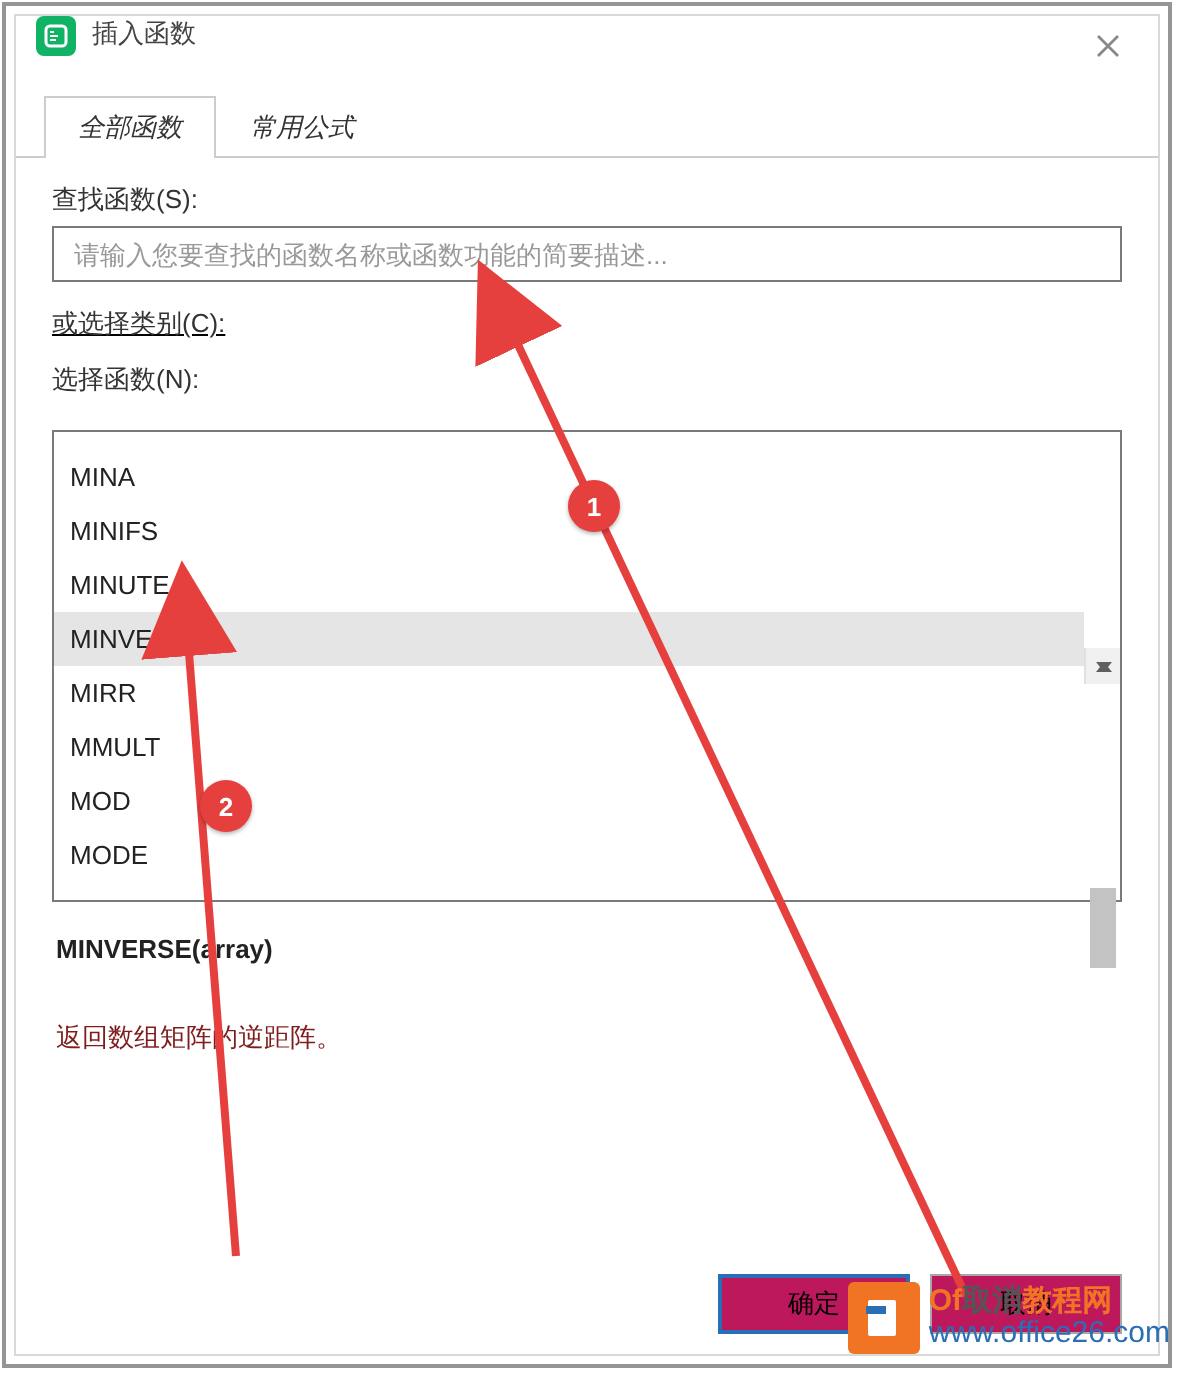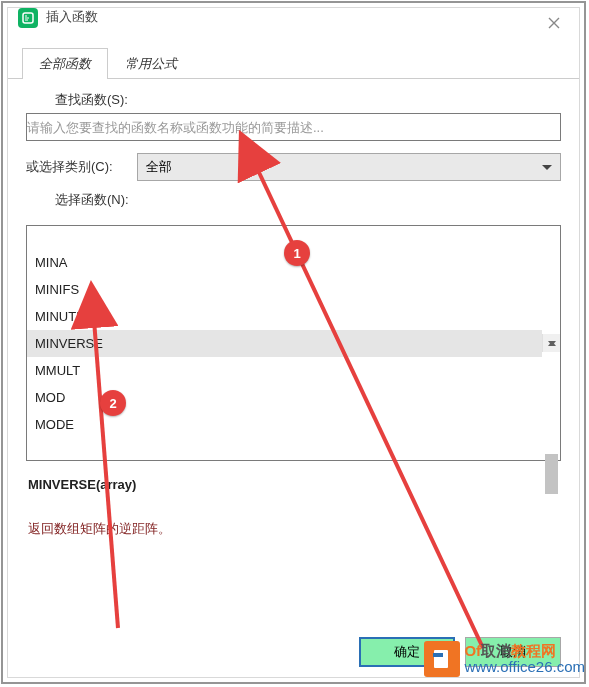--- a/index.html
+++ b/index.html
@@ -65,36 +65,37 @@
       border-bottom: none;
       margin-bottom: -1px;
       cursor: pointer;
       color: #333;
     }
     .tab.active {
       border-color: #ccc;
       background: #fff;
     }
     .content { padding: 12px 18px 0 18px; }
-    .field-label { color: #333; margin-bottom: 4px; margin-left: 29px; }
+    .field-label { color: #333; margin-bottom: 4px; }
     .search-input {
       width: 100%;
       height: 28px;
       border: 1px solid #7a7a7a;
-      padding: 0 0;
+      padding: 0 10px;
       font-size: 13px;
       font-family: inherit;
       color: #999;
     }
     .search-input::placeholder { color: #999; }
     .row-cat {
       display: flex;
       align-items: center;
       margin-top: 12px;
-      gap: 24px;
+      gap: 2px;
+      text-decoration: underline;
     }
     .row-cat .field-label { margin: 0; }
     .select-wrap {
       flex: 1;
       position: relative;
     }
     .select-box {
       width: 100%;
       height: 28px;
       border: 1px solid #a7a7a7;
@@ -162,21 +163,21 @@
     .button-bar {
       position: absolute;
       bottom: 10px; right: 18px;
       display: flex;
       gap: 10px;
     }
     .btn {
       min-width: 96px;
       height: 30px;
       border: 1px solid #a7a7a7;
-      background: #86efac;
+      background: #be185d;
       display: flex;
       align-items: center;
       justify-content: center;
       cursor: pointer;
       font-size: 13px;
     }
     .btn.primary { border: 2px solid #2a6fb5; }
     
     .overlay { position: absolute; inset: 0; pointer-events: none; }
     .callout {
@@ -232,35 +233,30 @@
     <div class="tab active">全部函数</div>
     <div class="tab">常用公式</div>
   </div>
 
   <div class="content">
     <div class="field-label">查找函数(S):</div>
     <input class="search-input" type="text" placeholder="请输入您要查找的函数名称或函数功能的简要描述..." style="">
 
     <div class="row-cat">
       <div class="field-label">或选择类别(C):</div>
-      <div class="select-wrap">
-        <div class="select-box">
-          <span>全部</span>
-          <span class="select-caret"></span>
-        </div>
-      </div>
     </div>
 
     <div class="field-label" style="margin-top:10px;">选择函数(N):</div>
     <div class="listbox-wrap">
       <div class="listbox">
         <div class="list-item">MINA</div>
         <div class="list-item">MINIFS</div>
         <div class="list-item">MINUTE</div>
         <div class="list-item selected">MINVERSE</div>
+        <div class="list-item">MIRR</div>
         <div class="list-item">MMULT</div>
         <div class="list-item">MOD</div>
         <div class="list-item">MODE</div>
       </div>
       <div class="scrollbar">
         <div class="arrow up">
               <div class="tri"></div>
             </div>
         <div class="thumb"></div>
         <div class="arrow down" style="position:absolute;bottom:0;">

